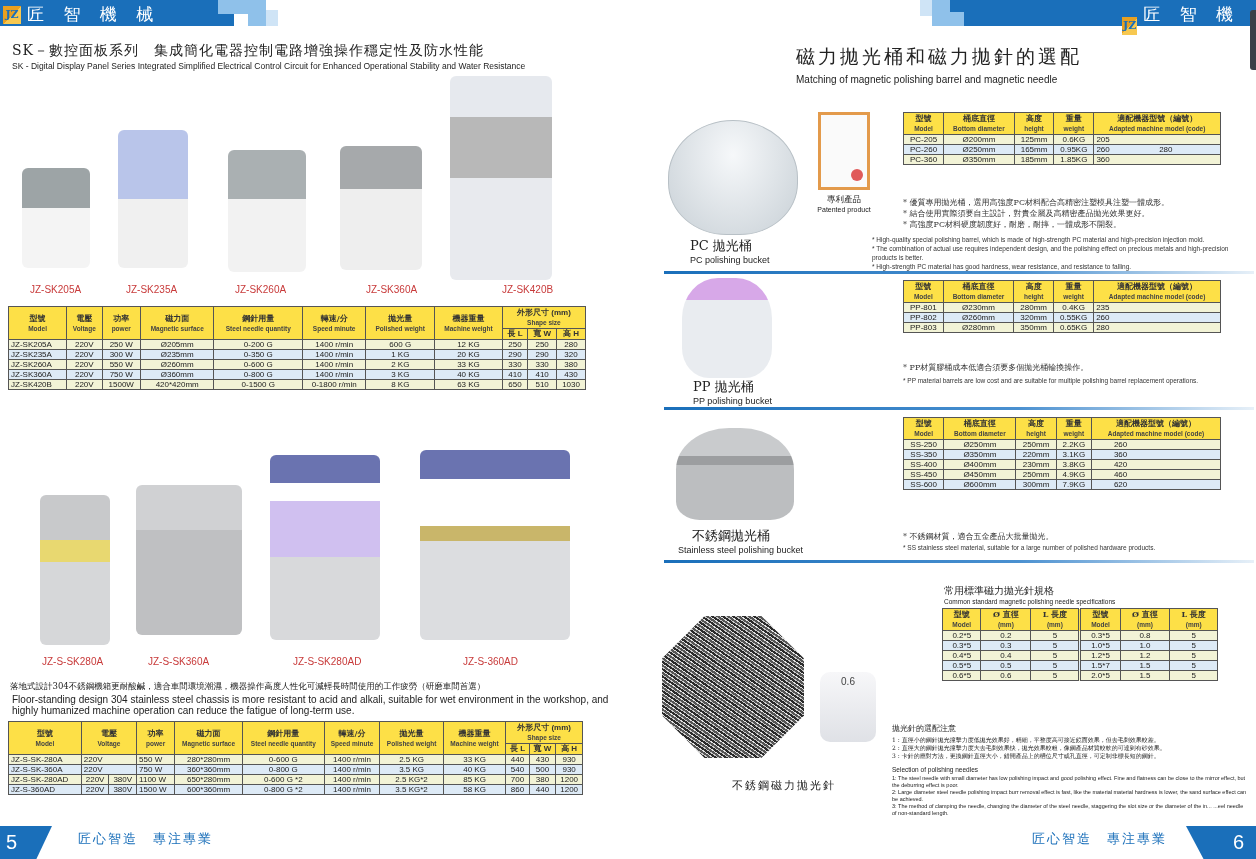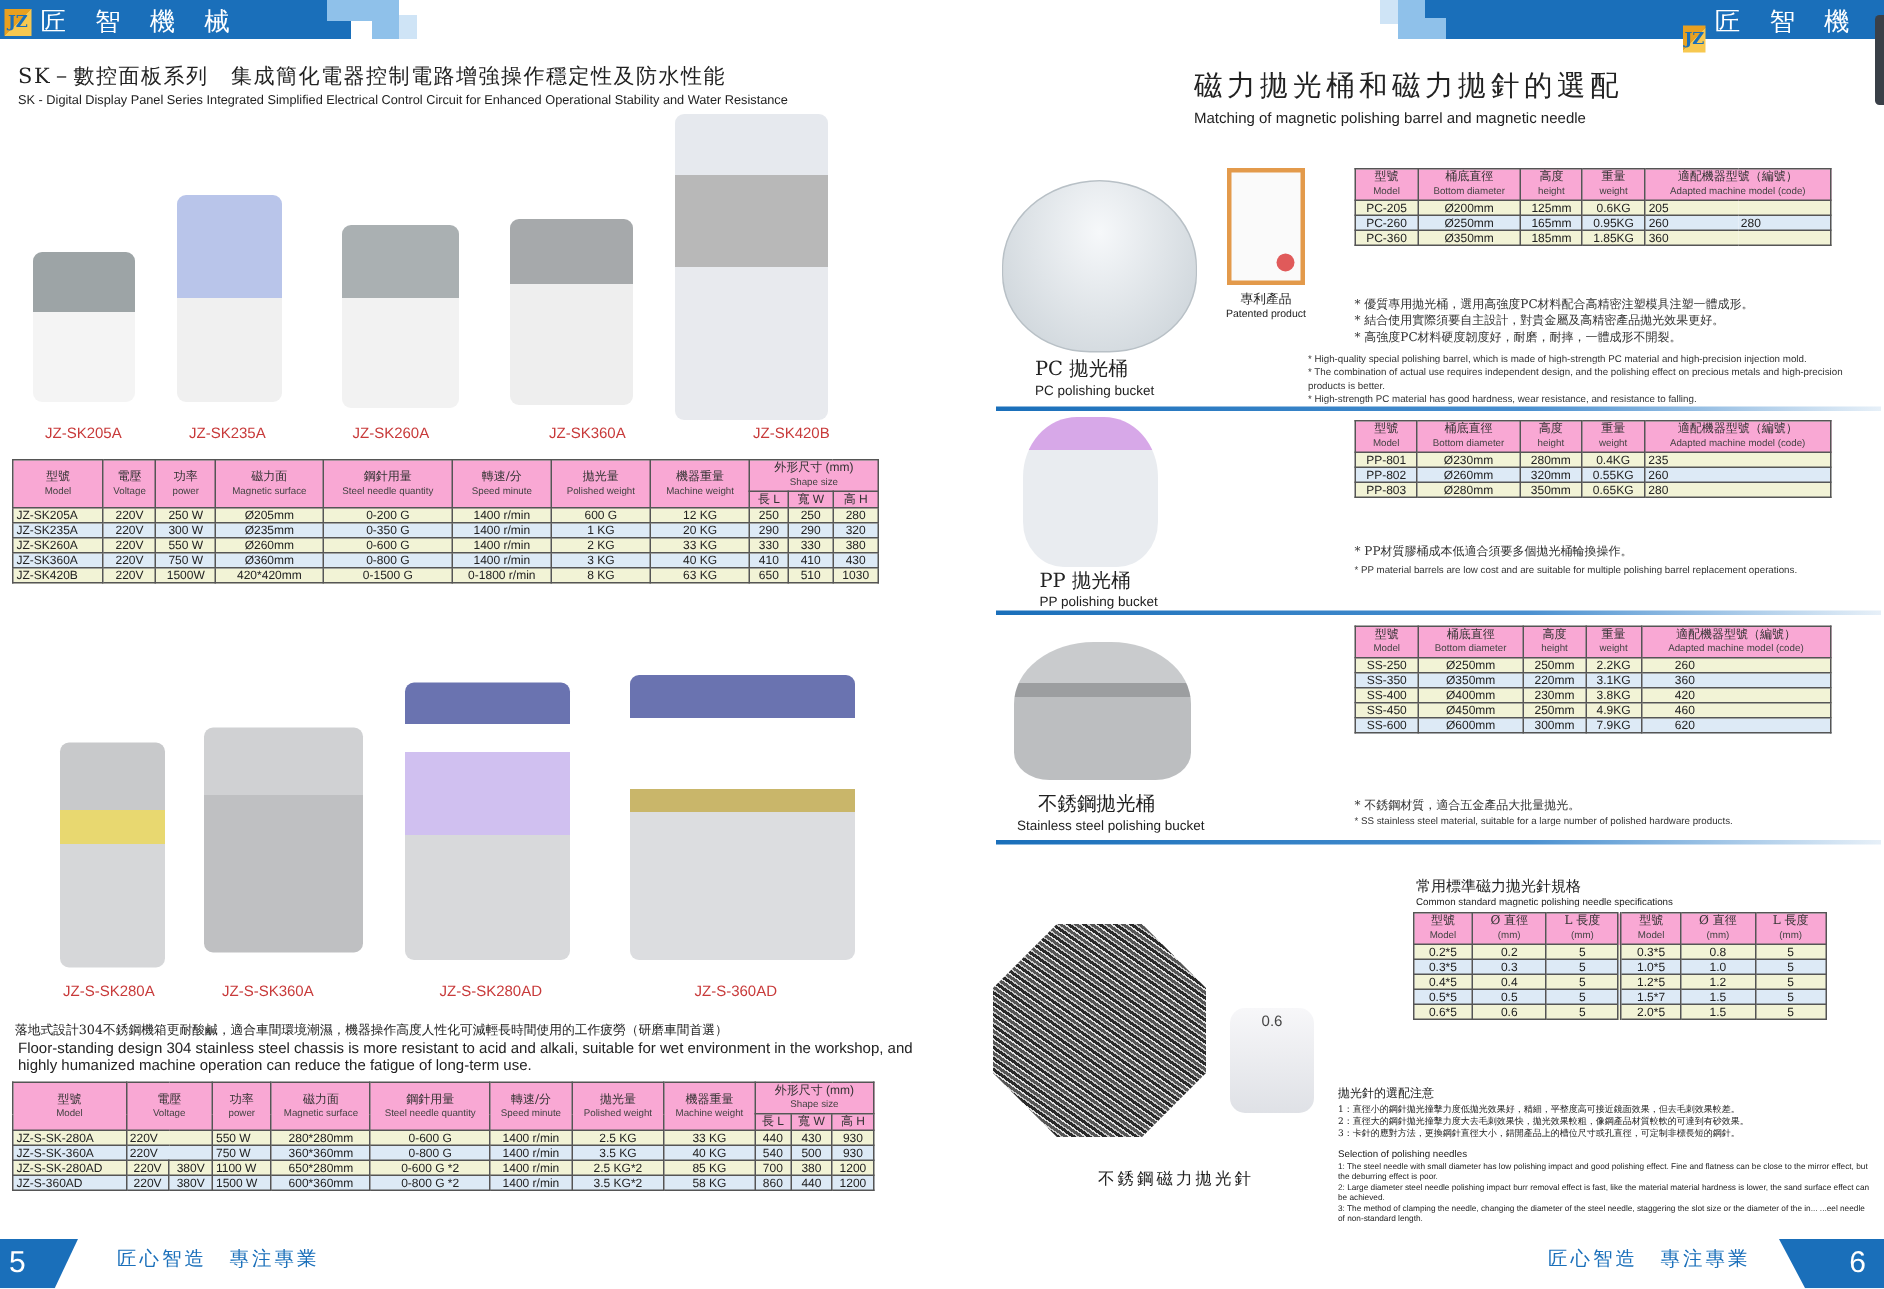--- a/index.html
+++ b/index.html
@@ -8,21 +8,21 @@
 .hdr-band{background:#1a6fba;height:26px;top:0}
 .logo{font-family:"DejaVu Serif",serif;color:#fff;font-size:17px;letter-spacing:7px;display:flex;align-items:center;gap:6px}
 .logo-mark{display:inline-block;width:18px;height:18px;background:linear-gradient(135deg,#e8a020 50%,#f7c850 50%);color:#1a6fba;font-size:11px;font-weight:bold;text-align:center;line-height:18px;letter-spacing:0}
 .sq{position:absolute;background:#1a6fba}
 .sq.light{background:#8fc1ea}
 .sq.pale{background:#cfe4f6}
 .cn{font-family:"DejaVu Serif",serif}
 .red-cap{color:#c83a3a;font-size:10px;position:absolute}
 table.spec{border-collapse:collapse;font-size:8px;position:absolute}
 table.spec td,table.spec th{border:1px solid #555;text-align:center;padding:0 2px;white-space:nowrap}
-table.spec th{background:#f9a8d4;font-weight:normal;color:#333;line-height:10px}
+table.spec th{background:#fde047;font-weight:bold;color:#333;line-height:10px}
 table.spec th .en{font-size:6.5px;display:block;color:#444}
 table.spec tr.y td{background:#f2f3d6}
 table.spec tr.b td{background:#ddeaf6}
 table.spec td.l{text-align:left}
 .ph{position:absolute;border-radius:6px}
 .note{font-size:6.5px;color:#333;position:absolute;line-height:9px}
 .note.cn{font-size:8px;line-height:11px}
 .divider{position:absolute;height:3px;background:linear-gradient(90deg,#1a6fba,#4a90d0 60%,#e7f0f8)}
 .foot-band{position:absolute;height:28px;top:893px;background:#1a6fba;color:#fff;font-size:8px;display:flex;align-items:center;gap:50px;padding-left:80px}
 .pnum{position:absolute;top:826px;color:#fff;font-size:20px;width:60px;height:33px;background:#1a6fba;text-align:center;line-height:33px}

